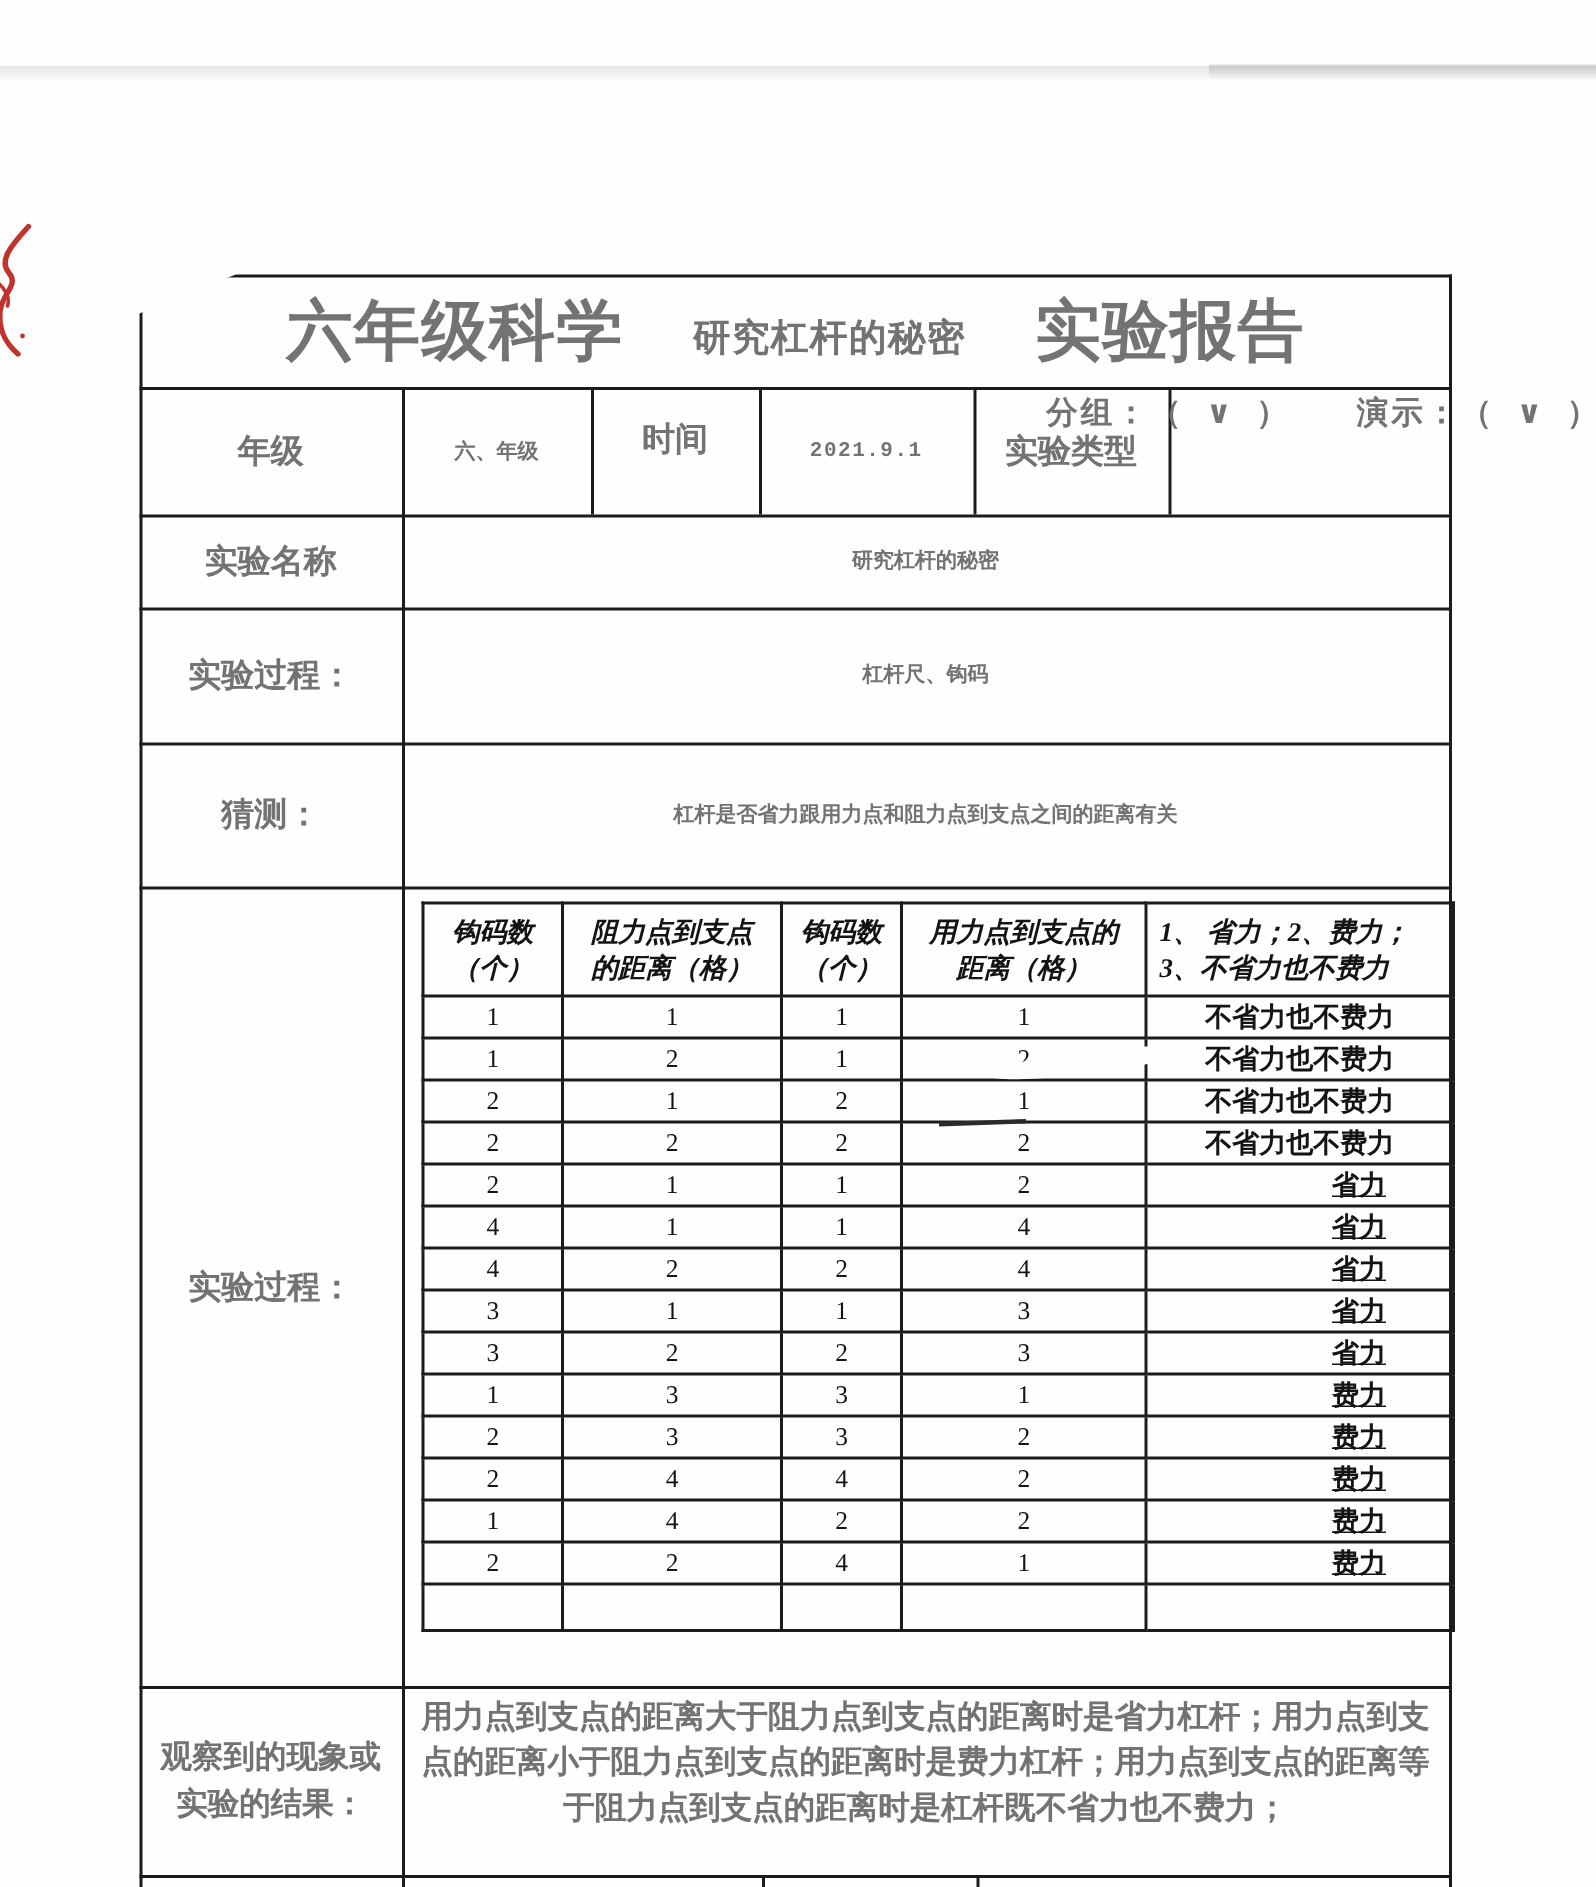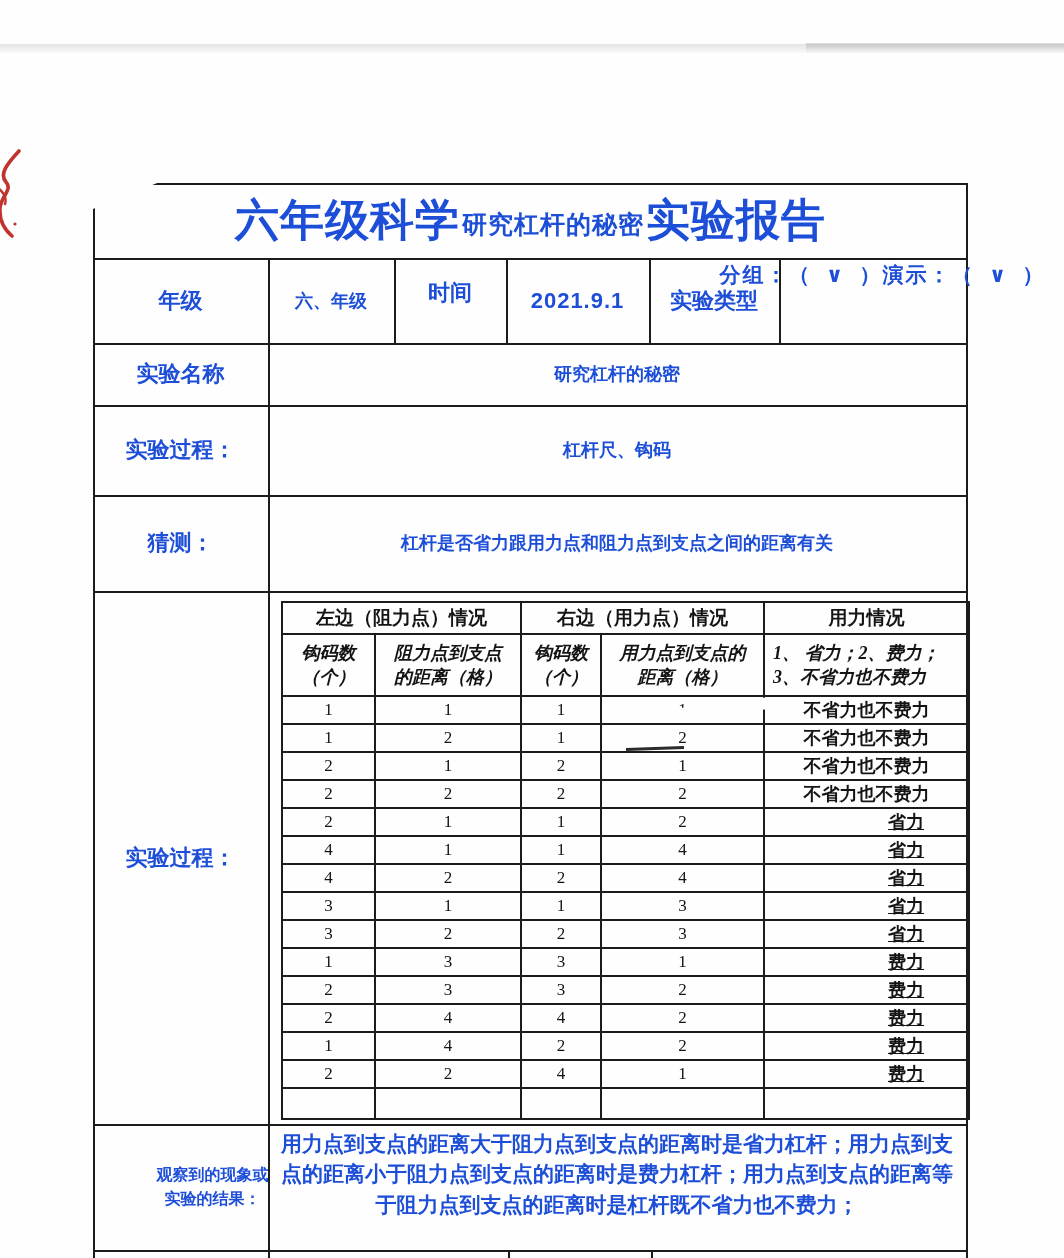--- a/index.html
+++ b/index.html
@@ -21,28 +21,28 @@
   .swoosh{position:absolute;left:658px;top:701px;width:132px;height:15px;
     background:#fefefe;border-radius:50%;transform:rotate(-7deg);z-index:4;}
   .dark-dash{position:absolute;left:626px;top:747px;width:58px;height:3px;
     background:#2b2b2b;transform:rotate(-2deg);z-index:4;}
   
   .hline,.vline{position:absolute;background:#1c1c1c;z-index:2;}
   .hline{height:2px;left:93px;width:875px;}
   .vline{width:2px;}
   
   .cell{position:absolute;display:flex;align-items:center;justify-content:center;
-    text-align:center;font-weight:600;color:#1d4ed8;z-index:3;}
+    text-align:center;font-weight:600;color:#737373;z-index:3;gap:44px;}
   .cell.pre{white-space:pre-line;}
   .title-cell{font-weight:700;}
   .t-big{font-size:44px;letter-spacing:1px;}
   .t-small{font-size:25px;letter-spacing:1px;margin:0 2px;position:relative;top:4px;}
   .lab{font-size:22px;}
-  .val{font-size:18px;}
-  .date-val{font-family:Liberation Sans, sans-serif;font-size:22px;font-weight:600;letter-spacing:1px;}
+  .val{font-size:14px;}
+  .date-val{font-family:Liberation Mono, monospace;font-size:14px;font-weight:600;letter-spacing:1px;}
   .type-cell{flex-direction:row;align-items:flex-start;justify-content:center;
     padding-left:10px;font-size:21px;line-height:1.45;letter-spacing:2px;}
   .type-cell span{white-space:pre;}
   .obs-val{align-items:flex-start;padding-top:3px;font-size:21px;line-height:1.45;text-align:center;}
   
   table.exp{position:absolute;left:281px;top:601px;width:687px;z-index:3;
     border-collapse:collapse;table-layout:fixed;}
   table.exp th,table.exp td{border:2px solid #1c1c1c;text-align:center;
     vertical-align:middle;font-weight:600;color:#141414;padding:0;}
   table.exp thead tr.grp th{height:30px;font-size:19px;}
@@ -117,25 +117,20 @@
 
   <table class="exp">
     <colgroup>
       <col style="width:93px">
         <col style="width:146px">
         <col style="width:80px">
         <col style="width:163px">
         <col style="width:205px">
     </colgroup>
     <thead>
-      <tr class="grp">
-        <th colspan="2">左边（阻力点）情况</th>
-        <th colspan="2">右边（用力点）情况</th>
-        <th>用力情况</th>
-      </tr>
       <tr class="sub">
         <th>钩码数
 （个）</th>
         <th>阻力点到支点
 的距离（格）</th>
         <th>钩码数
 （个）</th>
         <th>用力点到支点的
 距离（格）</th>
         <th class="force-head">1、 省力；2、费力；
@@ -247,19 +242,19 @@
           <td></td>
           <td></td>
           <td></td>
         </tr>
       </tbody>
   </table>
 
   <div class="swoosh"></div>
   <div class="dark-dash"></div>
 
-  <div class="cell lab pre" style="left:95px;top:1126px;width:171px;height:122px;font-size:16px;line-height:1.5;padding-left:32px;">观察到的现象或
+  <div class="cell lab pre" style="left:95px;top:1126px;width:171px;height:122px;font-size:21px;line-height:1.5;">观察到的现象或
 实验的结果：</div>
   <div class="cell pre obs-val" style="left:270px;top:1126px;width:694px;height:118px;">用力点到支点的距离大于阻力点到支点的距离时是省力杠杆；用力点到支
 点的距离小于阻力点到支点的距离时是费力杠杆；用力点到支点的距离等
 于阻力点到支点的距离时是杠杆既不省力也不费力；</div>
 
 </div>
 
 </body></html>

